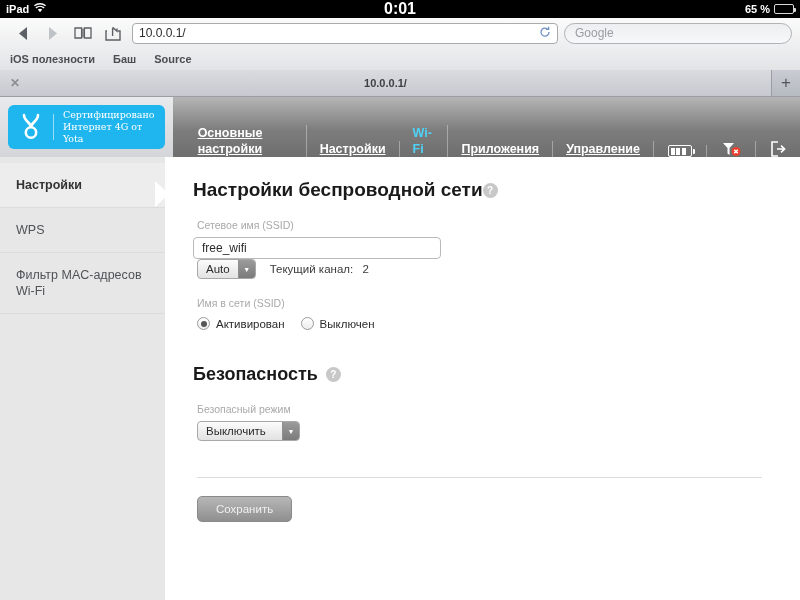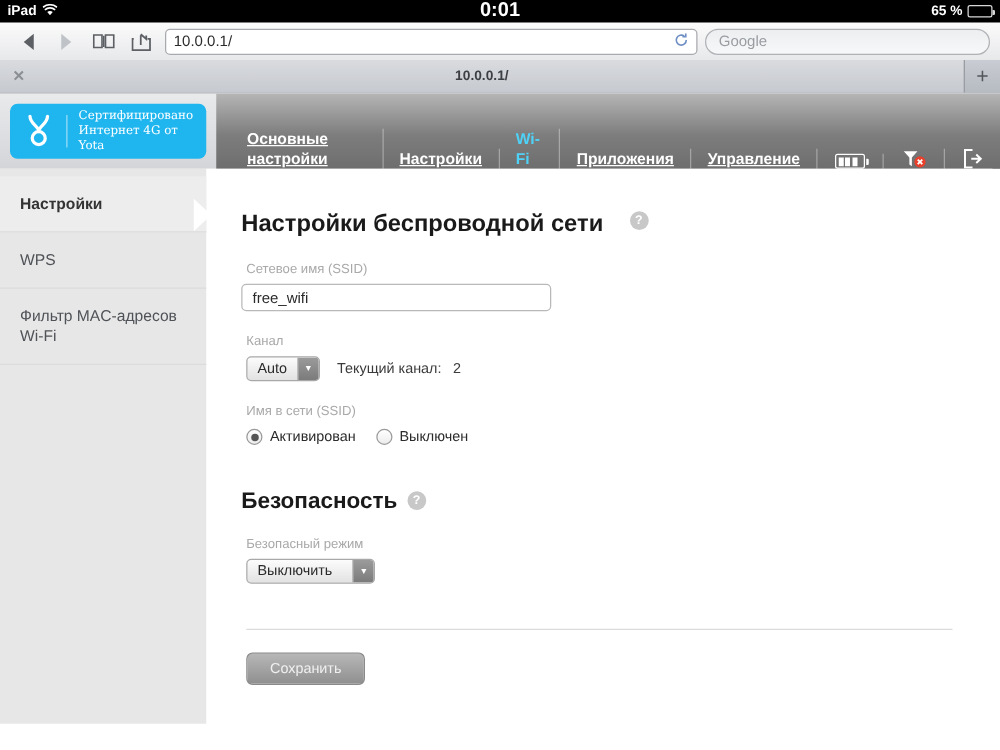--- a/index.html
+++ b/index.html
@@ -169,21 +169,21 @@
 
   
   .content-wrap { flex: 1 1 auto; padding: 0 6px 8px 0; }
   .content {
     background: #fff; height: 100%;
     border-radius: 0 0 8px 8px;
     padding: 22px 28px;
   }
   h1.sec-title {
     font-size: 19px; font-weight: bold; color: #1a1a1a;
-    display: flex; gap: 21px; margin-top: 12px;
+    display: flex; align-items: center; gap: 0;
   }
   .help {
     width: 15px; height: 15px; border-radius: 50%;
     background: #c8c8c8; color: #fff;
     font-size: 10px; font-weight: bold;
     display: inline-flex; align-items: center; justify-content: center;
     cursor: pointer;
   }
   .fieldlabel {
     font-size: 10.5px; color: #a9a9a9; margin: 18px 0 6px 4px;
@@ -299,20 +299,25 @@
           <path d="M9.6 0.8 L9.6 3.4 L7 3.4" fill="none" stroke="#6e8ec4" stroke-width="1.3"></path>
         </svg>
       </span>
     </div>
 
     <div class="searchbar">
       <span>Google</span>
     </div>
   </div>
 
+  <div class="bookmarks">
+    <span>iOS полезности</span>
+    <span>Баш</span>
+    <span>Source</span>
+  </div>
 
   <div class="tabbar">
     <div class="tab">
       <span class="tab-close">✕</span>
       <span>10.0.0.1/</span>
     </div>
     <div class="newtab">+</div>
   </div>
 </div>
 
@@ -376,21 +381,20 @@
       <div class="content">
 
         <h1 class="sec-title">
           <span>Настройки беспроводной сети</span>
           <span class="help">?</span>
         </h1>
 
         <div class="fieldlabel">Сетевое имя (SSID)</div>
         <input class="textinput" type="text" value="free_wifi" style="">
 
-        <div class="fieldlabel">Канал</div>
         <div class="selectrow">
           <div class="fakeselect">
             <span class="fs-label">Auto</span>
             <span class="fs-arrow">▼</span>
           </div>
           <div class="curchan">
             <span>Текущий канал:</span>
             <b>2</b>
           </div>
         </div>

